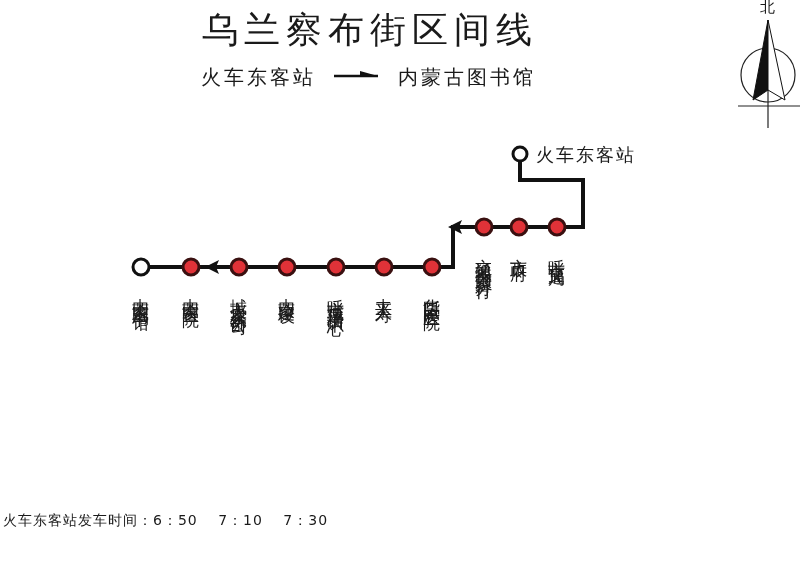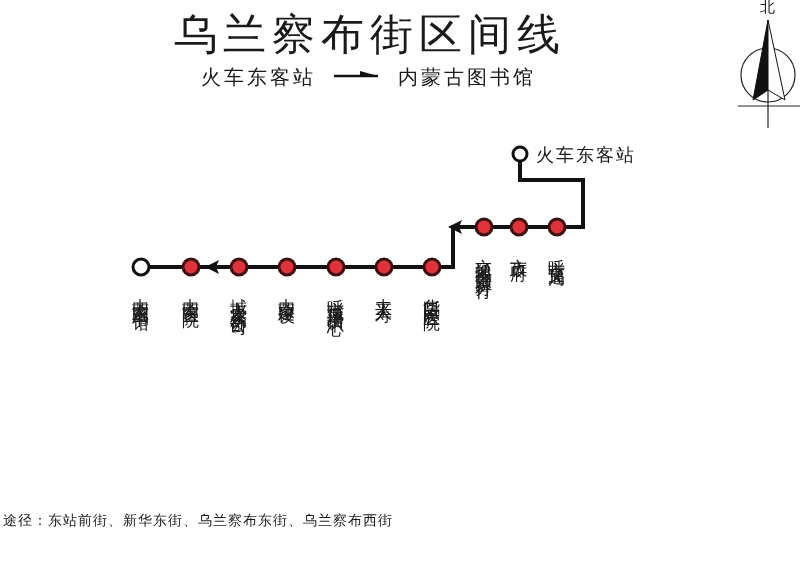--- a/index.html
+++ b/index.html
@@ -1,17 +1,17 @@
 <!DOCTYPE html>
 <html><head>
 <meta charset="utf-8">
 <style>
   html, body { margin:0; padding:0; background:#ffffff; }
   body { width:800px; height:564px; position:relative; overflow:hidden; font-family:"DejaVu Sans", "Liberation Sans", sans-serif; color:#1a1a1a; }
-  .title { position:absolute; left:0; width:740px; top:6px; text-align:center; font-size:43px; letter-spacing:6px; font-weight:normal; }
+  .title { position:absolute; left:0; width:740px; top:6px; text-align:center; font-size:36px; letter-spacing:6px; font-weight:normal; }
   .subtitle { position:absolute; top:64px; font-size:20px; letter-spacing:3px; }
   #sub-from { left:201px; }
   #sub-to { left:398px; }
   .map-svg { position:absolute; left:0; top:0; }
   .vlabel { position:absolute; writing-mode:vertical-rl; text-orientation:upright; font-size:17px; letter-spacing:3px; line-height:17px; }
   .hlabel { position:absolute; font-size:18px; letter-spacing:2px; }
   .info { position:absolute; left:3px; top:512px; font-size:14px; line-height:16px; letter-spacing:1px; }
   .info div { white-space:nowrap; }
   .north { position:absolute; left:760px; top:-2px; font-size:15px; }
 </style>
@@ -69,14 +69,14 @@
 <div class="vlabel" style="left:475px; top:245px;">交通银行内蒙古分行</div>
 <div class="vlabel" style="left:423px; top:285px;">华医口腔医院</div>
 <div class="vlabel" style="left:375px; top:285px;">太平人寿</div>
 <div class="vlabel" style="left:327px; top:285px;">呼市城建培训中心</div>
 <div class="vlabel" style="left:278px; top:285px;">内蒙建设</div>
 <div class="vlabel" style="left:230px; top:285px;">城市人家装饰公司</div>
 <div class="vlabel" style="left:182px; top:285px;">内蒙古医院</div>
 <div class="vlabel" style="left:132px; top:285px;">内蒙古图书馆</div>
 
 <div class="info">
-  <div>途径：东站前街、新华东街、乌兰察布东街、乌兰察布西街</div>
+  <div>火车东客站发车时间：6：50　 7：10　 7：30</div>
 </div>
 
 </body></html>

